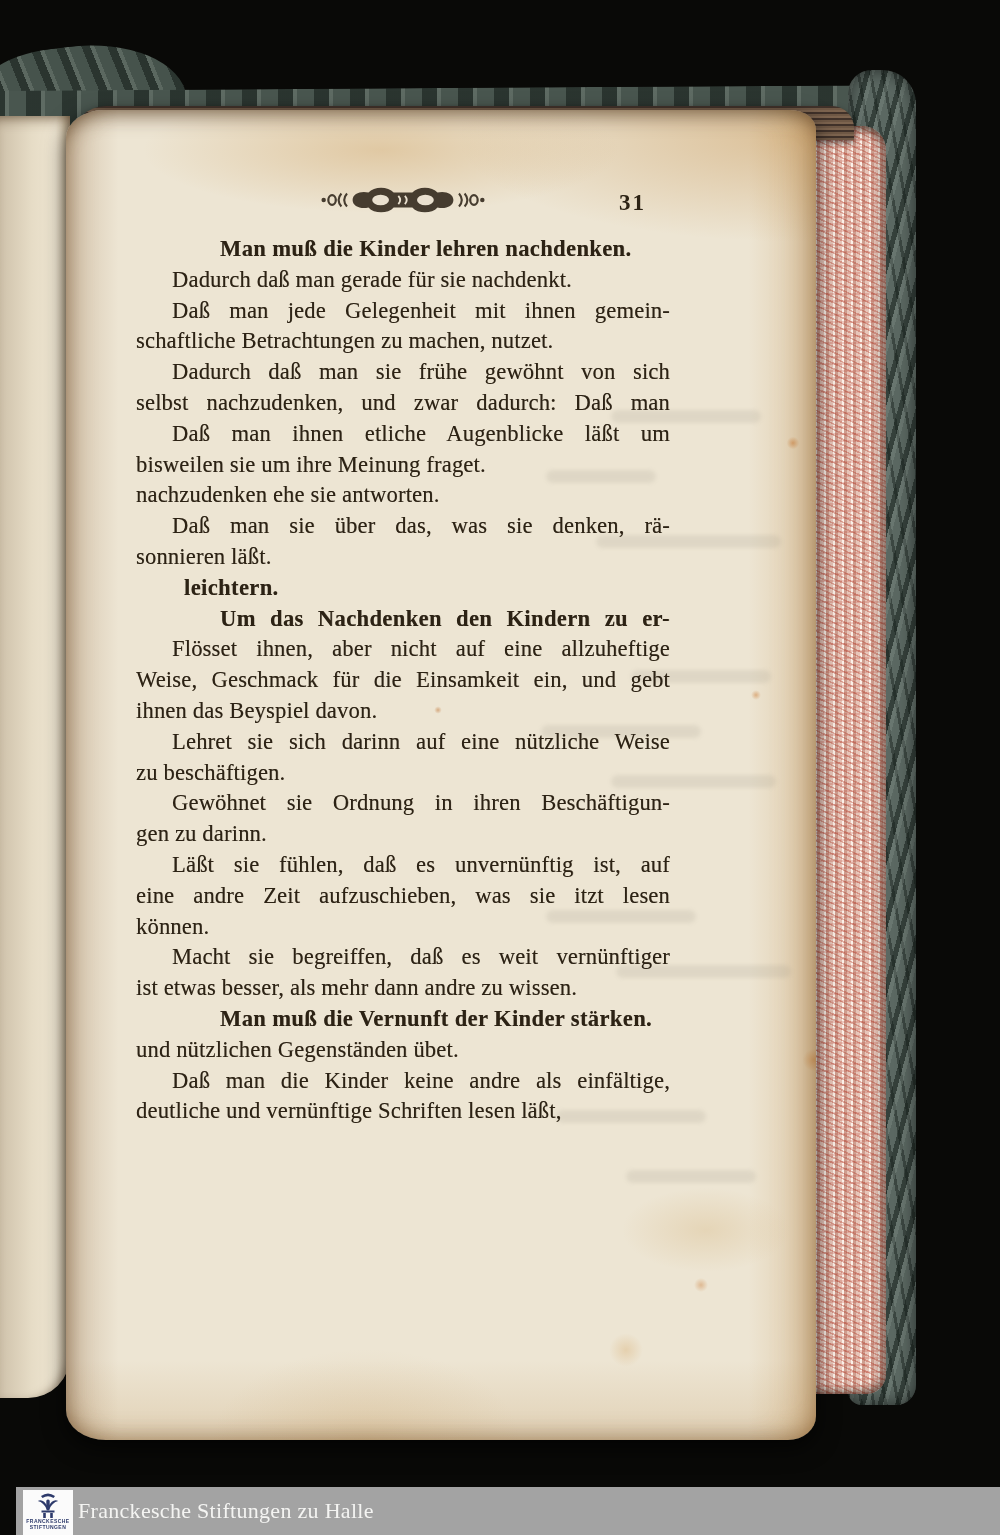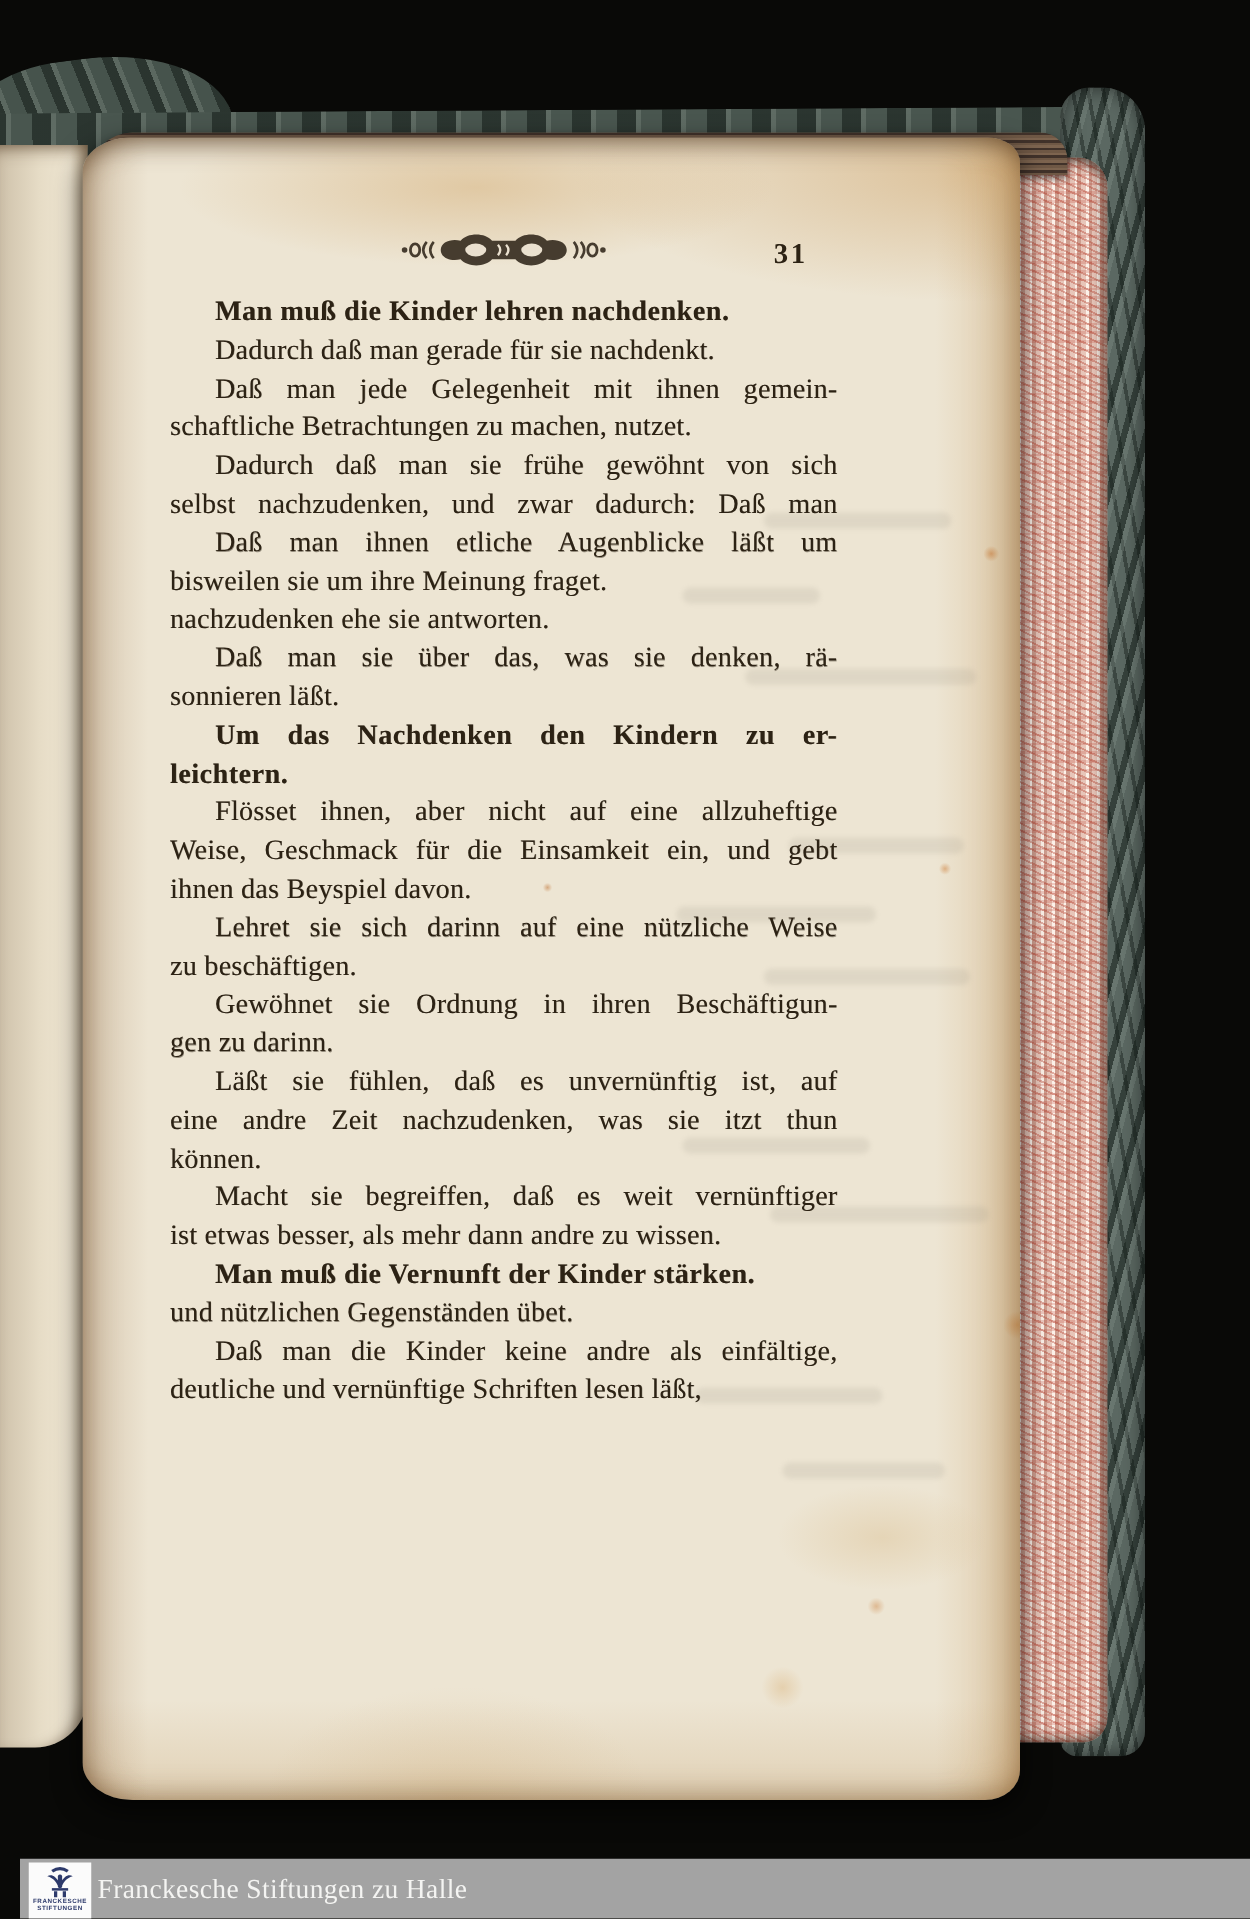--- a/index.html
+++ b/index.html
@@ -62,21 +62,21 @@
   .page-header{position:absolute;top:74px;left:70px;width:534px;height:40px;}
   .ornament{position:absolute;left:50%;transform:translateX(-50%);top:2px;opacity:.88;}
   .page-number{position:absolute;right:24px;top:6px;font-size:23px;letter-spacing:2px;
     color:var(--ink,#2c2214);font-weight:bold;}
 
   .text-block{position:absolute;top:124px;left:70px;width:534px;}
   .line{font-size:22.5px;line-height:30.8px;color:var(--ink,#2c2214);
     letter-spacing:.2px;text-shadow:.3px .3px 0 rgba(43,33,19,.45);}
   .line.first{text-indent:36px;}
   .line.stretch{text-align:justify;text-align-last:justify;}
-  .line.bold{font-weight:bold;letter-spacing:.4px;}
+  .line.bold{font-weight:bold;letter-spacing:.4px;margin-left:48px;}
 
   .smudge{position:absolute;height:13px;background:#8f897a;opacity:.15;
     filter:blur(2px);border-radius:7px;}
 
   
   .footer{position:absolute;left:16px;top:1487px;width:1000px;height:48px;z-index:10;
     background:var(--footer-bar,#a3a3a3);}
   .logo-box{position:absolute;left:7px;top:3px;width:50px;height:45px;background:#fbfbfb;
     display:flex;flex-direction:column;align-items:center;justify-content:flex-start;padding-top:2px;box-sizing:border-box;}
   .logo-text{font-family:"Liberation Sans",sans-serif;font-size:5px;line-height:6px;
@@ -135,31 +135,31 @@
         <div class="line first">Dadurch daß man gerade für sie nachdenkt.</div>
         <div class="line first stretch">Daß man jede Gelegenheit mit ihnen gemein-</div>
         <div class="line">schaftliche Betrachtungen zu machen, nutzet.</div>
         <div class="line first stretch">Dadurch daß man sie frühe gewöhnt von sich</div>
         <div class="line stretch">selbst nachzudenken, und zwar dadurch: Daß man</div>
         <div class="line first stretch">Daß man ihnen etliche Augenblicke läßt um</div>
         <div class="line">bisweilen sie um ihre Meinung fraget.</div>
         <div class="line">nachzudenken ehe sie antworten.</div>
         <div class="line first stretch">Daß man sie über das, was sie denken, rä-</div>
         <div class="line">sonnieren läßt.</div>
+        <div class="line bold">leichtern.</div>
         <div class="line bold first stretch">Um das Nachdenken den Kindern zu er-</div>
-        <div class="line bold">leichtern.</div>
         <div class="line first stretch">Flösset ihnen, aber nicht auf eine allzuheftige</div>
         <div class="line stretch">Weise, Geschmack für die Einsamkeit ein, und gebt</div>
         <div class="line">ihnen das Beyspiel davon.</div>
         <div class="line first stretch">Lehret sie sich darinn auf eine nützliche Weise</div>
         <div class="line">zu beschäftigen.</div>
         <div class="line first stretch">Gewöhnet sie Ordnung in ihren Beschäftigun-</div>
         <div class="line">gen zu darinn.</div>
         <div class="line first stretch">Läßt sie fühlen, daß es unvernünftig ist, auf</div>
-        <div class="line stretch">eine andre Zeit nachzudenken, was sie itzt thun</div>
+        <div class="line stretch">eine andre Zeit aufzuschieben, was sie itzt lesen</div>
         <div class="line">können.</div>
         <div class="line first stretch">Macht sie begreiffen, daß es weit vernünftiger</div>
         <div class="line">ist etwas besser, als mehr dann andre zu wissen.</div>
         <div class="line bold first">Man muß die Vernunft der Kinder stärken.</div>
         <div class="line">und nützlichen Gegenständen übet.</div>
         <div class="line first stretch">Daß man die Kinder keine andre als einfältige,</div>
         <div class="line">deutliche und vernünftige Schriften lesen läßt,</div>
       </div>
   </div>
 

